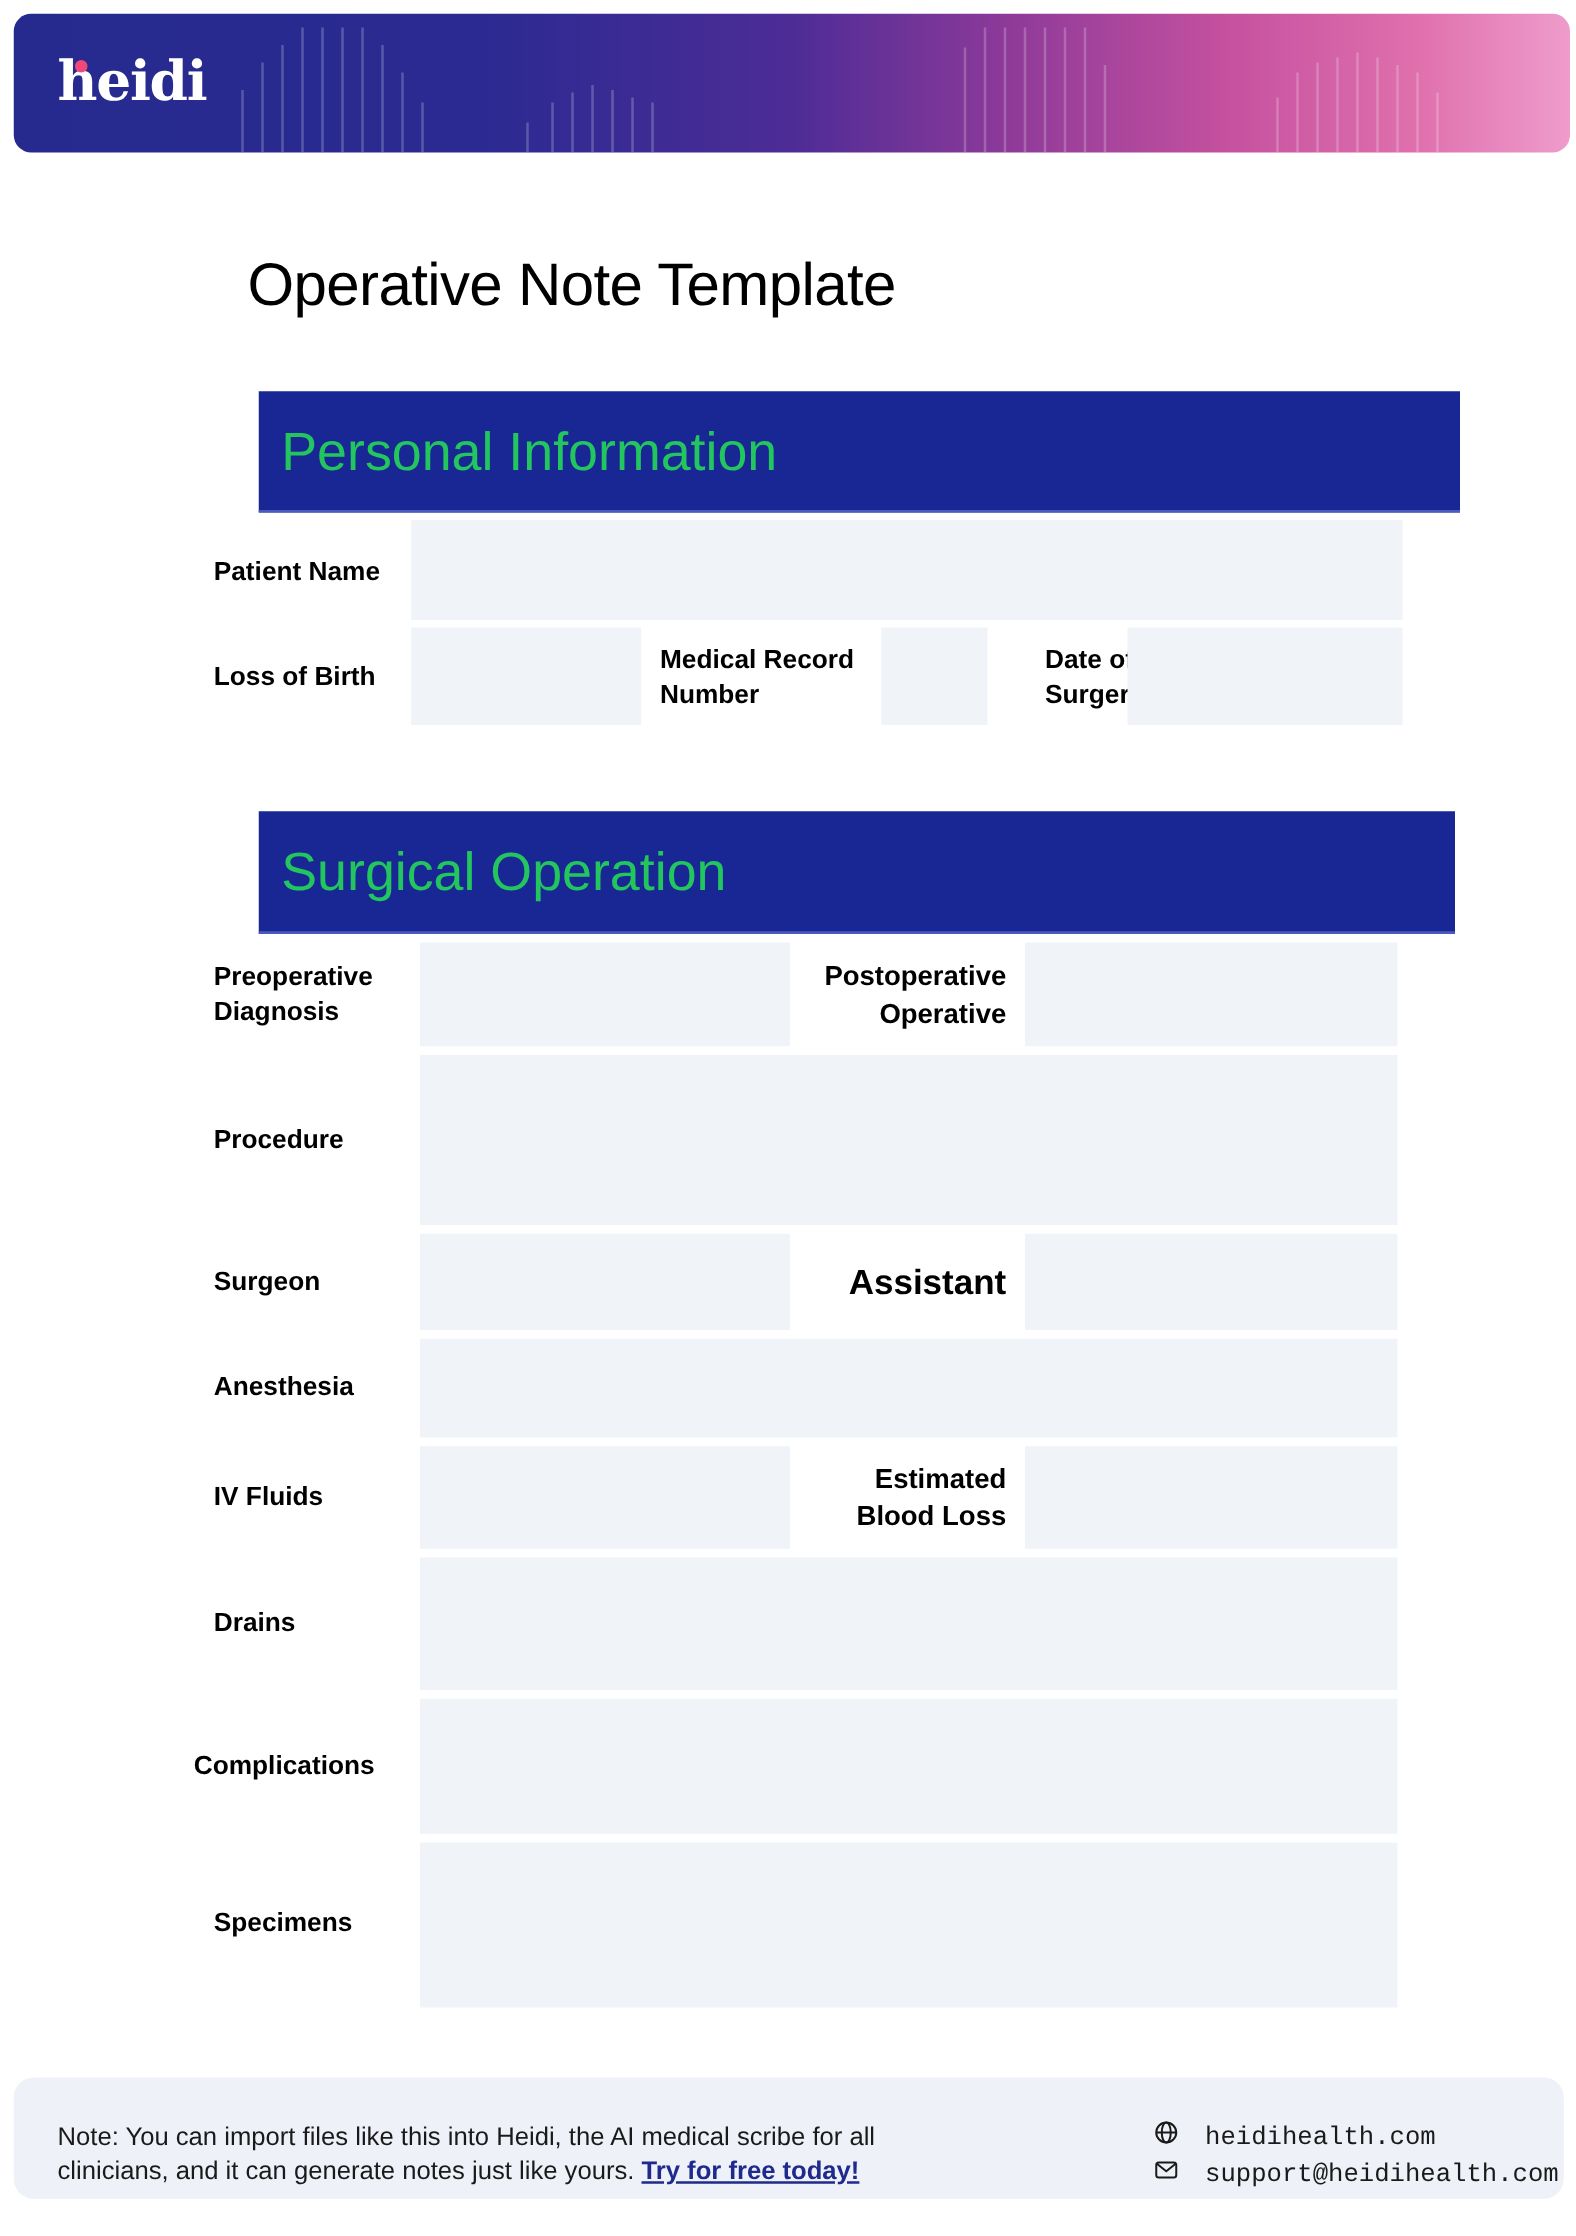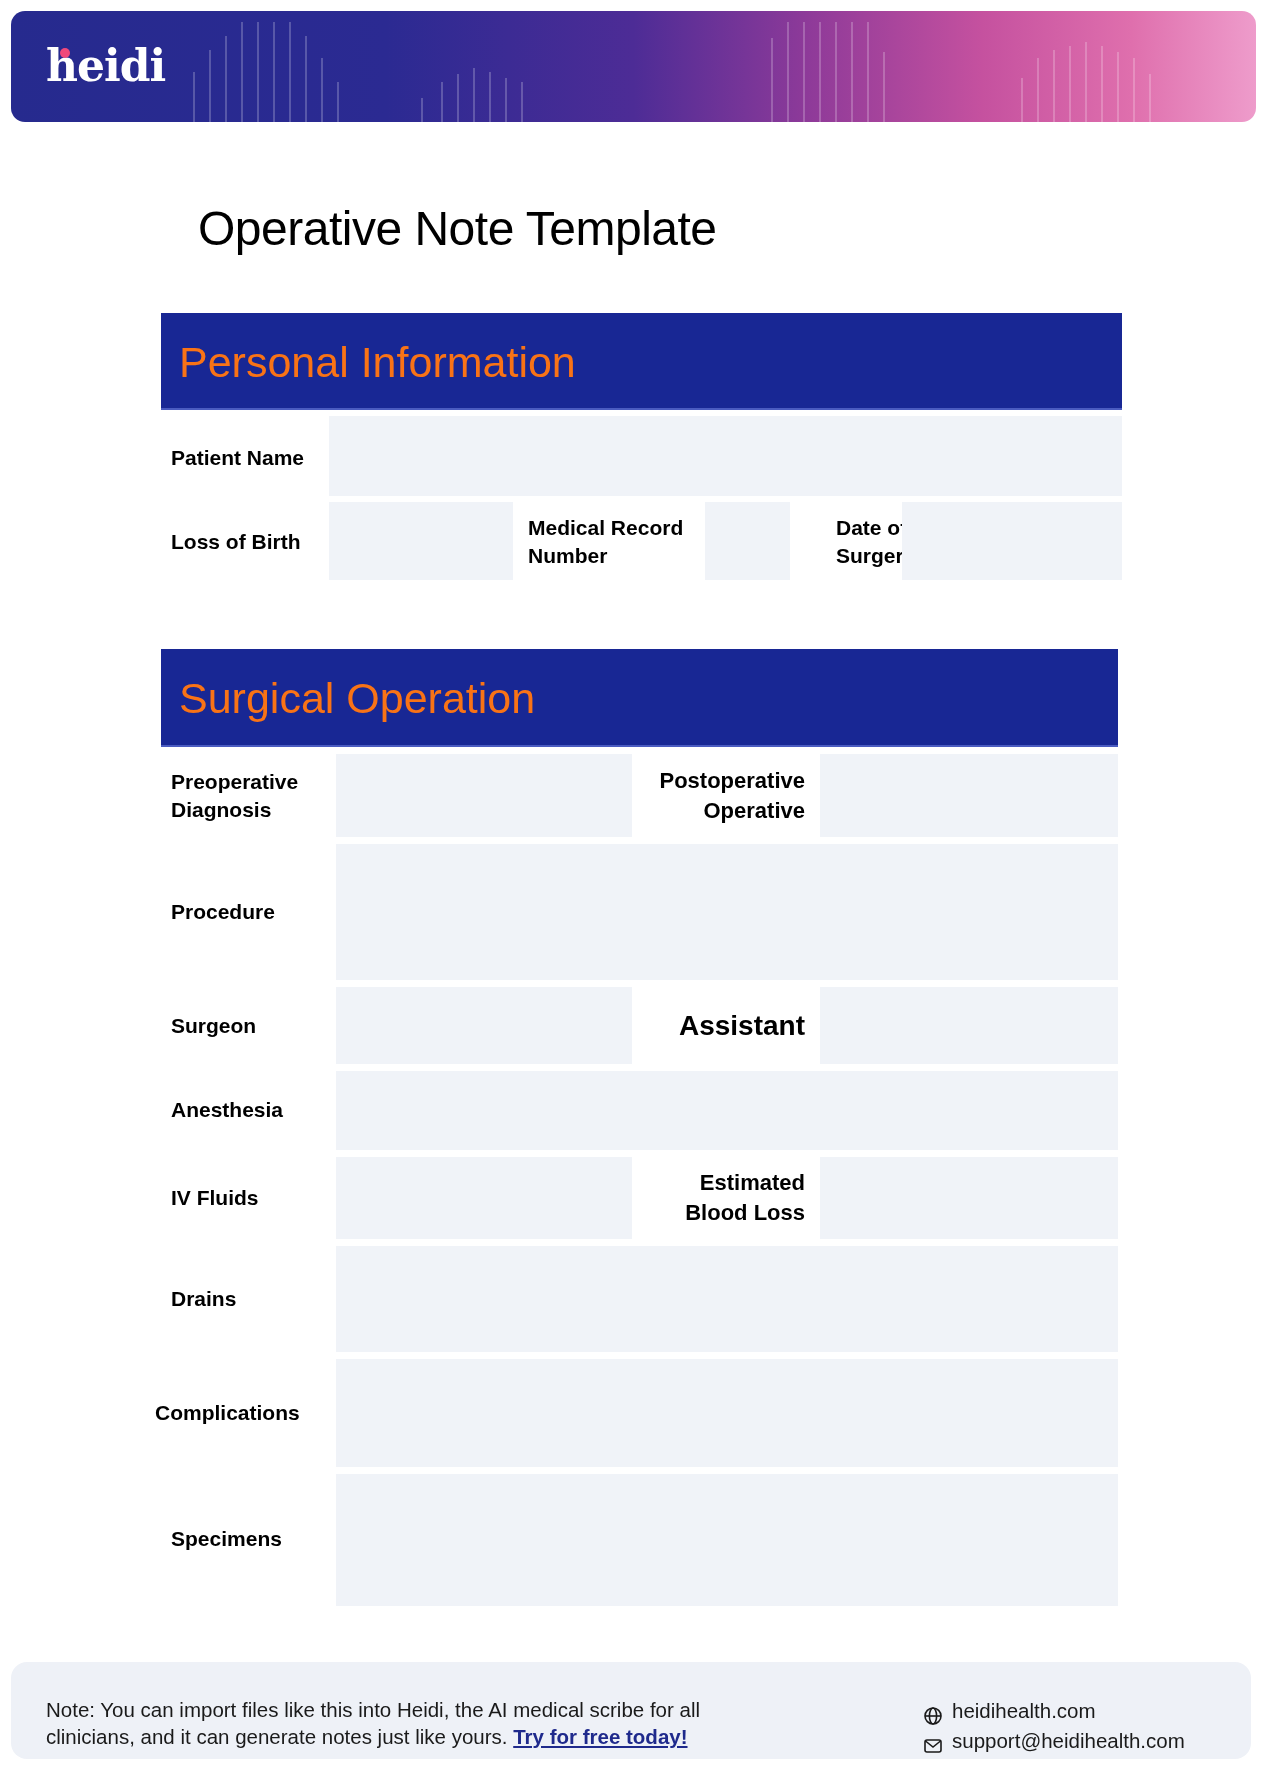--- a/index.html
+++ b/index.html
@@ -6,30 +6,30 @@
   body { width:1261px; height:1789px; position:relative; overflow:hidden;
          font-family:"Liberation Sans", "DejaVu Sans", sans-serif; color:#000; }
   .abs { position:absolute; }
   .banner { left:11px; top:11px; width:1245px; height:111px; border-radius:14px; overflow:hidden;
             background:linear-gradient(90deg,#262a8e 0%,#2b2a92 30%,#4d2c96 50%,#8e3a99 64%,#c5519f 78%,#df6fad 90%,#ee9ccb 100%); }
   .banner .line { position:absolute; bottom:0; width:2px; background:rgba(255,255,255,0.22); }
   .logo { position:absolute; left:35px; top:33px; font-family:"DejaVu Serif", serif; font-weight:bold;
           font-size:44px; color:#fff; letter-spacing:-1px; line-height:1; }
   .logo .dot { position:absolute; left:14px; top:4px; width:10px; height:10px; border-radius:50%; background:#f0487a; }
   .title { left:158px; top:205px; font-size:48px; font-weight:normal; letter-spacing:-0.5px; line-height:1;margin-left:40px; }
-  .sec-head { background:#182794; color:#f97316; border-bottom:2px solid #4a5bc0; box-sizing:border-box; }
+  .sec-head { background:#182794; color:#22c55e; border-bottom:2px solid #4a5bc0; box-sizing:border-box;margin-left:46px; }
   .sec-head span { position:absolute; left:18px; font-size:43px; line-height:1; }
   .box { background:#f0f3f8; }
   .lbl { font-size:21px; font-weight:bold; line-height:28px; }
   .lbl.r { text-align:right; }
   .footer { left:11px; top:1662px; width:1240px; height:97px; border-radius:16px; background:#eef1f7; }
   .footer .note { position:absolute; left:35px; top:34px; font-size:20.5px; line-height:27px; color:#1a1a1a; width:740px; }
   .footer .note a { color:#1f2a8c; font-weight:bold; text-decoration:underline; }
   .footer .contact { position:absolute; left:912px; top:34px; font-size:20.5px; line-height:30px; color:#1a1a1a; }
-  .footer .contact div { display:flex; align-items:flex-end; gap:9px; }
+  .footer .contact div { display:flex; align-items:flex-start; gap:21px;font-family:Liberation Mono, monospace; }
   .footer svg { display:block; }
 </style>
 </head>
 <body>
 
 <div class="abs banner">
   <div class="line" style="left:182px;height:50px"></div>
   <div class="line" style="left:198px;height:72px"></div>
   <div class="line" style="left:214px;height:86px"></div>
   <div class="line" style="left:230px;height:100px"></div>

